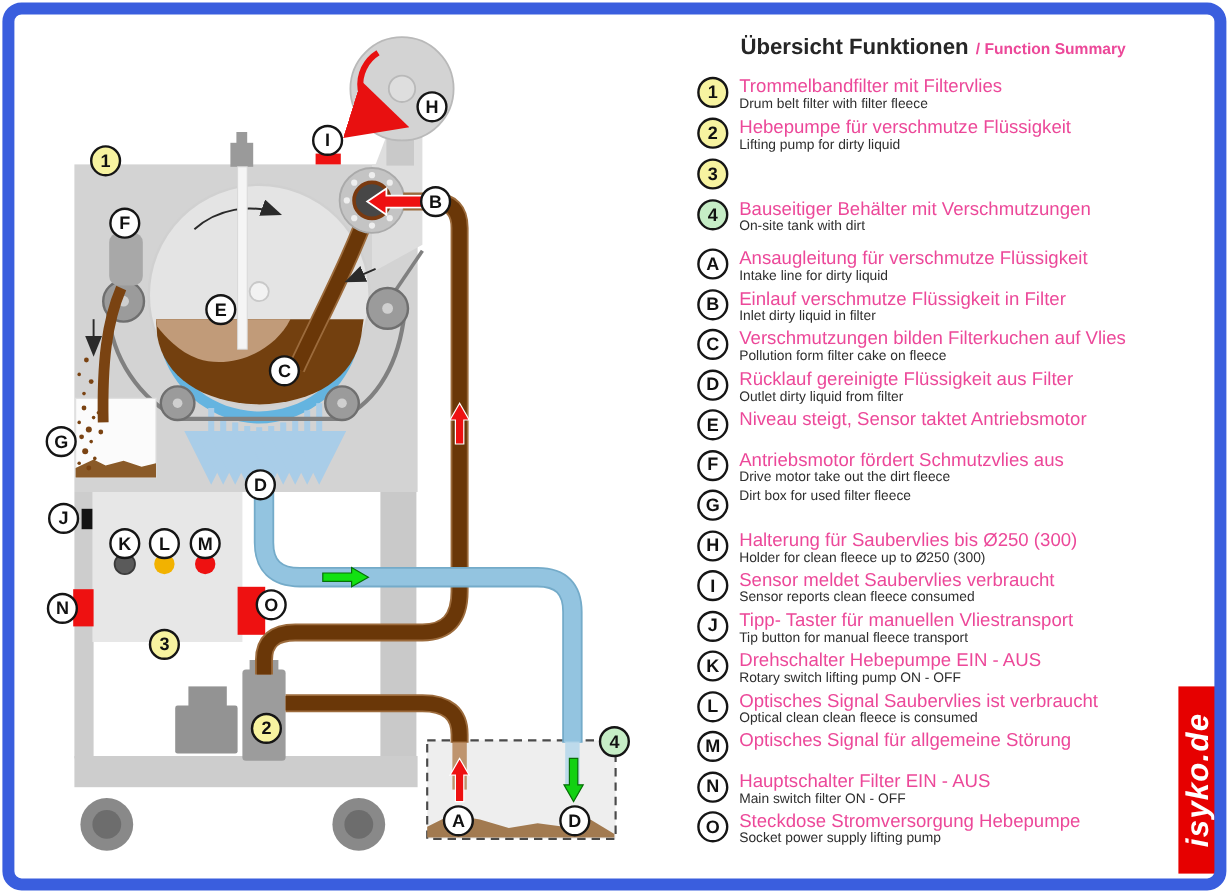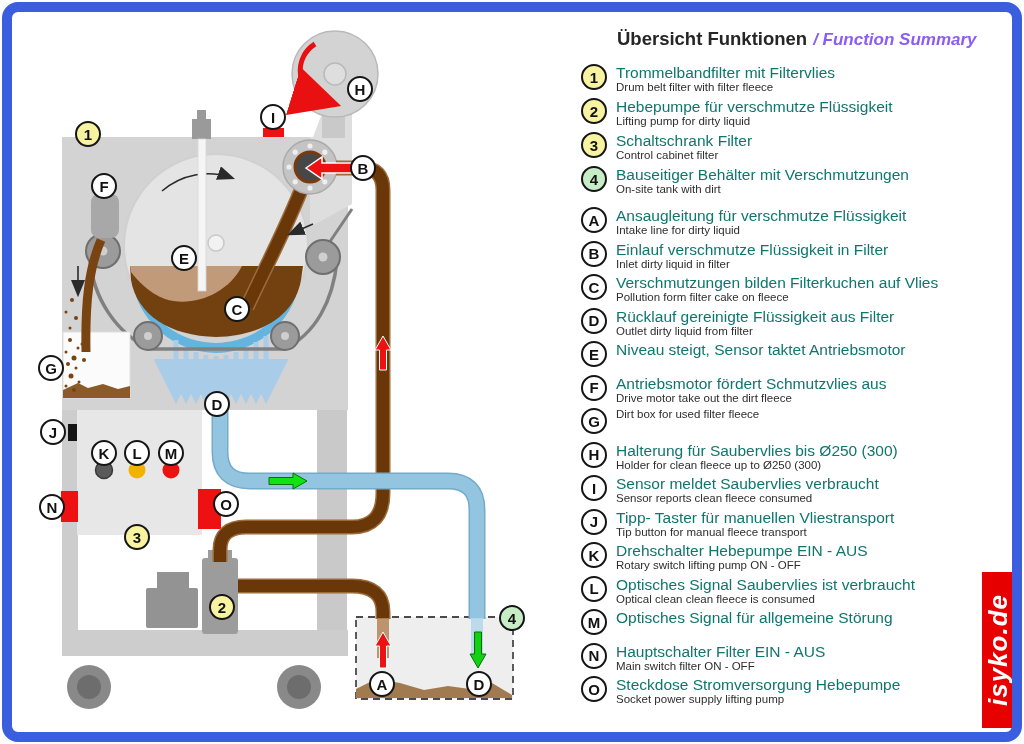--- a/index.html
+++ b/index.html
@@ -12,29 +12,29 @@
   
   .dbadge{position:absolute;width:26px;height:26px;box-sizing:border-box;border:2px solid #151515;
           border-radius:50%;background:#ffffff;color:#111;font-weight:bold;font-size:15px;
           display:flex;align-items:center;justify-content:center;z-index:10;}
   .dbadge.yellow{background:#f7f3a0;}
   .dbadge.green{background:#c6edc6;}
 
   
   .legend-title{position:absolute;left:617px;top:28px;z-index:5;white-space:nowrap;}
   .legend-title .t-de{font-size:18.5px;font-weight:bold;color:#262626;}
-  .legend-title .t-en{font-size:17px;font-weight:bold;font-style:italic;color:#8b5cf6;margin-left:6px;}
+  .legend-title .t-en{font-size:13px;font-weight:bold;color:#ec4899;margin-left:6px;}
   .lrow{position:absolute;left:581px;display:flex;align-items:flex-start;z-index:5;width:436px;}
   .lbadge{flex:0 0 auto;width:26px;height:26px;box-sizing:border-box;border:2px solid #151515;
           border-radius:50%;background:#ffffff;color:#111;font-weight:bold;font-size:15px;
           display:flex;align-items:center;justify-content:center;}
   .lbadge.yellow{background:#f7f3a0;}
   .lbadge.green{background:#c6edc6;}
   .ltxt{margin-left:9px;}
-  .ltxt .de{font-size:15.5px;line-height:17px;color:#0f766e;white-space:nowrap;}
+  .ltxt .de{font-size:15.5px;line-height:17px;color:#ec4899;white-space:nowrap;}
   .ltxt .en{font-size:11.5px;line-height:13px;color:#2e2e2e;white-space:nowrap;}
 
   
   .brand{position:absolute;left:982px;top:572px;width:31px;height:156px;background:#e60000;z-index:6;}
   .brand span{position:absolute;left:50%;top:50%;transform:translate(-50%,-50%) rotate(-90deg);
               color:#ffffff;font-weight:bold;font-style:italic;font-size:26px;white-space:nowrap;
               letter-spacing:1px;}
 </style>
 </head>
 <body>
@@ -248,24 +248,20 @@
   </div>
   <div class="lrow" style="top:98px">
     <span class="lbadge yellow">2</span>
     <span class="ltxt">
         <span class="de" style="display:block">Hebepumpe für verschmutze Flüssigkeit</span>
         <span class="en" style="display:block">Lifting pump for dirty liquid</span>
       </span>
   </div>
   <div class="lrow" style="top:132px">
     <span class="lbadge yellow">3</span>
-    <span class="ltxt">
-        <span class="de" style="display:block">Schaltschrank Filter</span>
-        <span class="en" style="display:block">Control cabinet filter</span>
-      </span>
   </div>
   <div class="lrow" style="top:166px">
     <span class="lbadge green">4</span>
     <span class="ltxt">
         <span class="de" style="display:block">Bauseitiger Behälter mit Verschmutzungen</span>
         <span class="en" style="display:block">On-site tank with dirt</span>
       </span>
   </div>
 
   <div class="lrow" style="top:207px">

